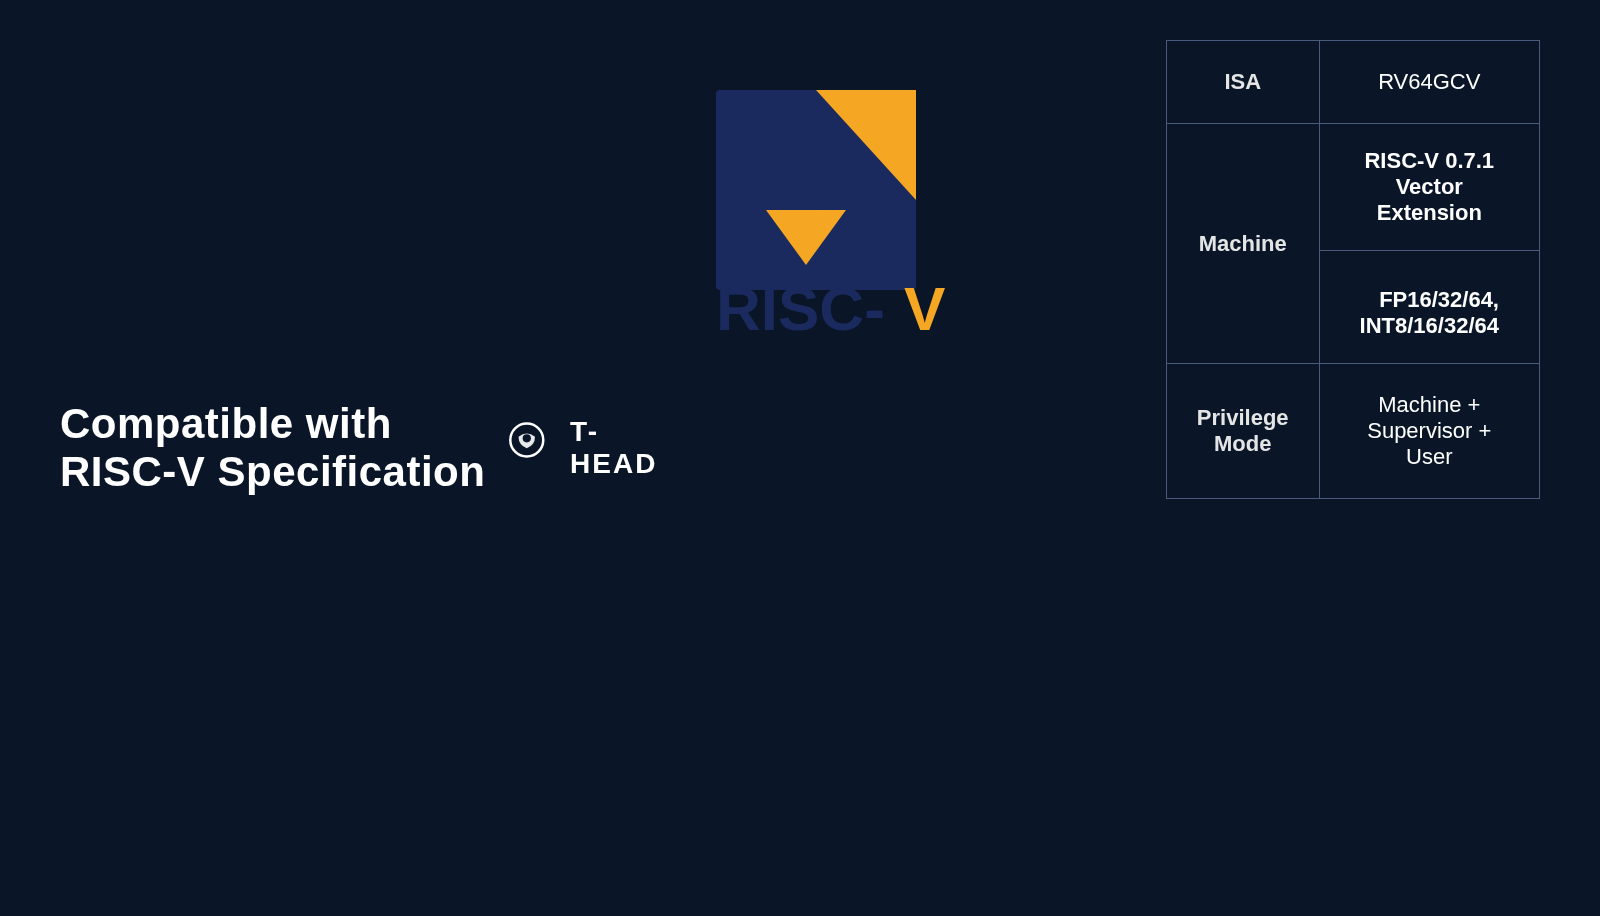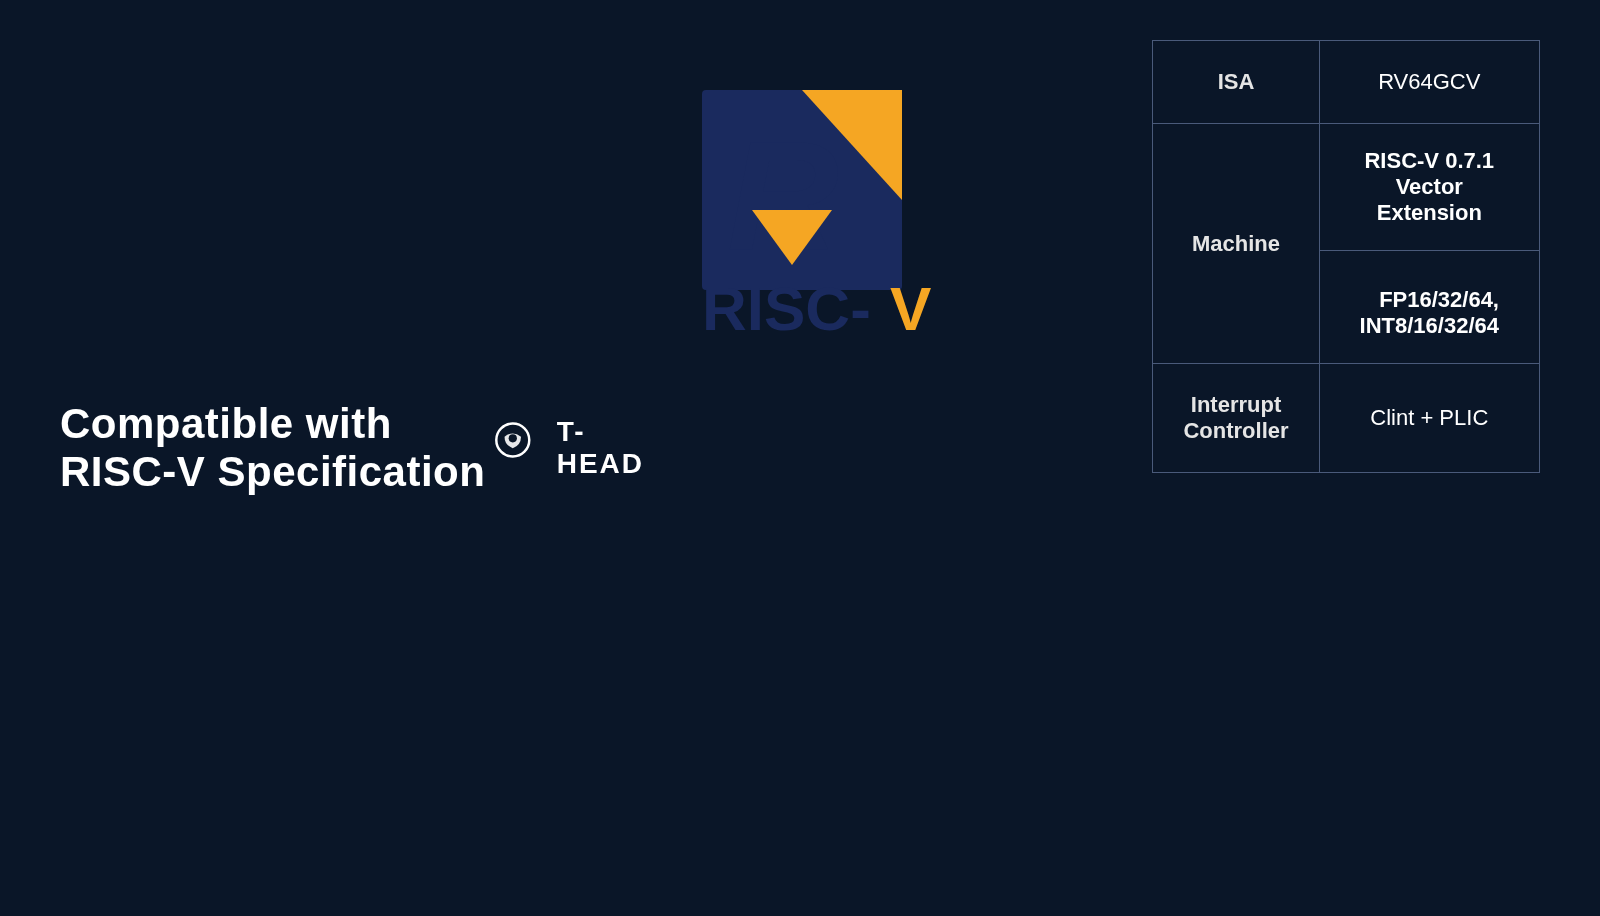--- a/index.html
+++ b/index.html
@@ -206,26 +206,26 @@
               <strong>Machine</strong>
             </td>
             <td class="vector-right-cell">
               <div class="vector-values">
                 <div class="vector-value-top">RISC-V 0.7.1 Vector Extension</div>
                 <div class="vector-value-bottom">FP16/32/64, INT8/16/32/64</div>
               </div>
             </td>
           </tr>
 
-
-
           <tr>
             <td class="label-cell">
-              <strong>Interrupt Controller</strong>
-            </td>
-            <td class="value-cell">Clint + PLIC</td>
+              <strong>Privilege Mode</strong>
+            </td>
+            <td class="value-cell">Machine + Supervisor + User</td>
           </tr>
+
+
         </tbody>
       </table>
     </div>
 
   </div>
 </div>
 
 </body></html>

